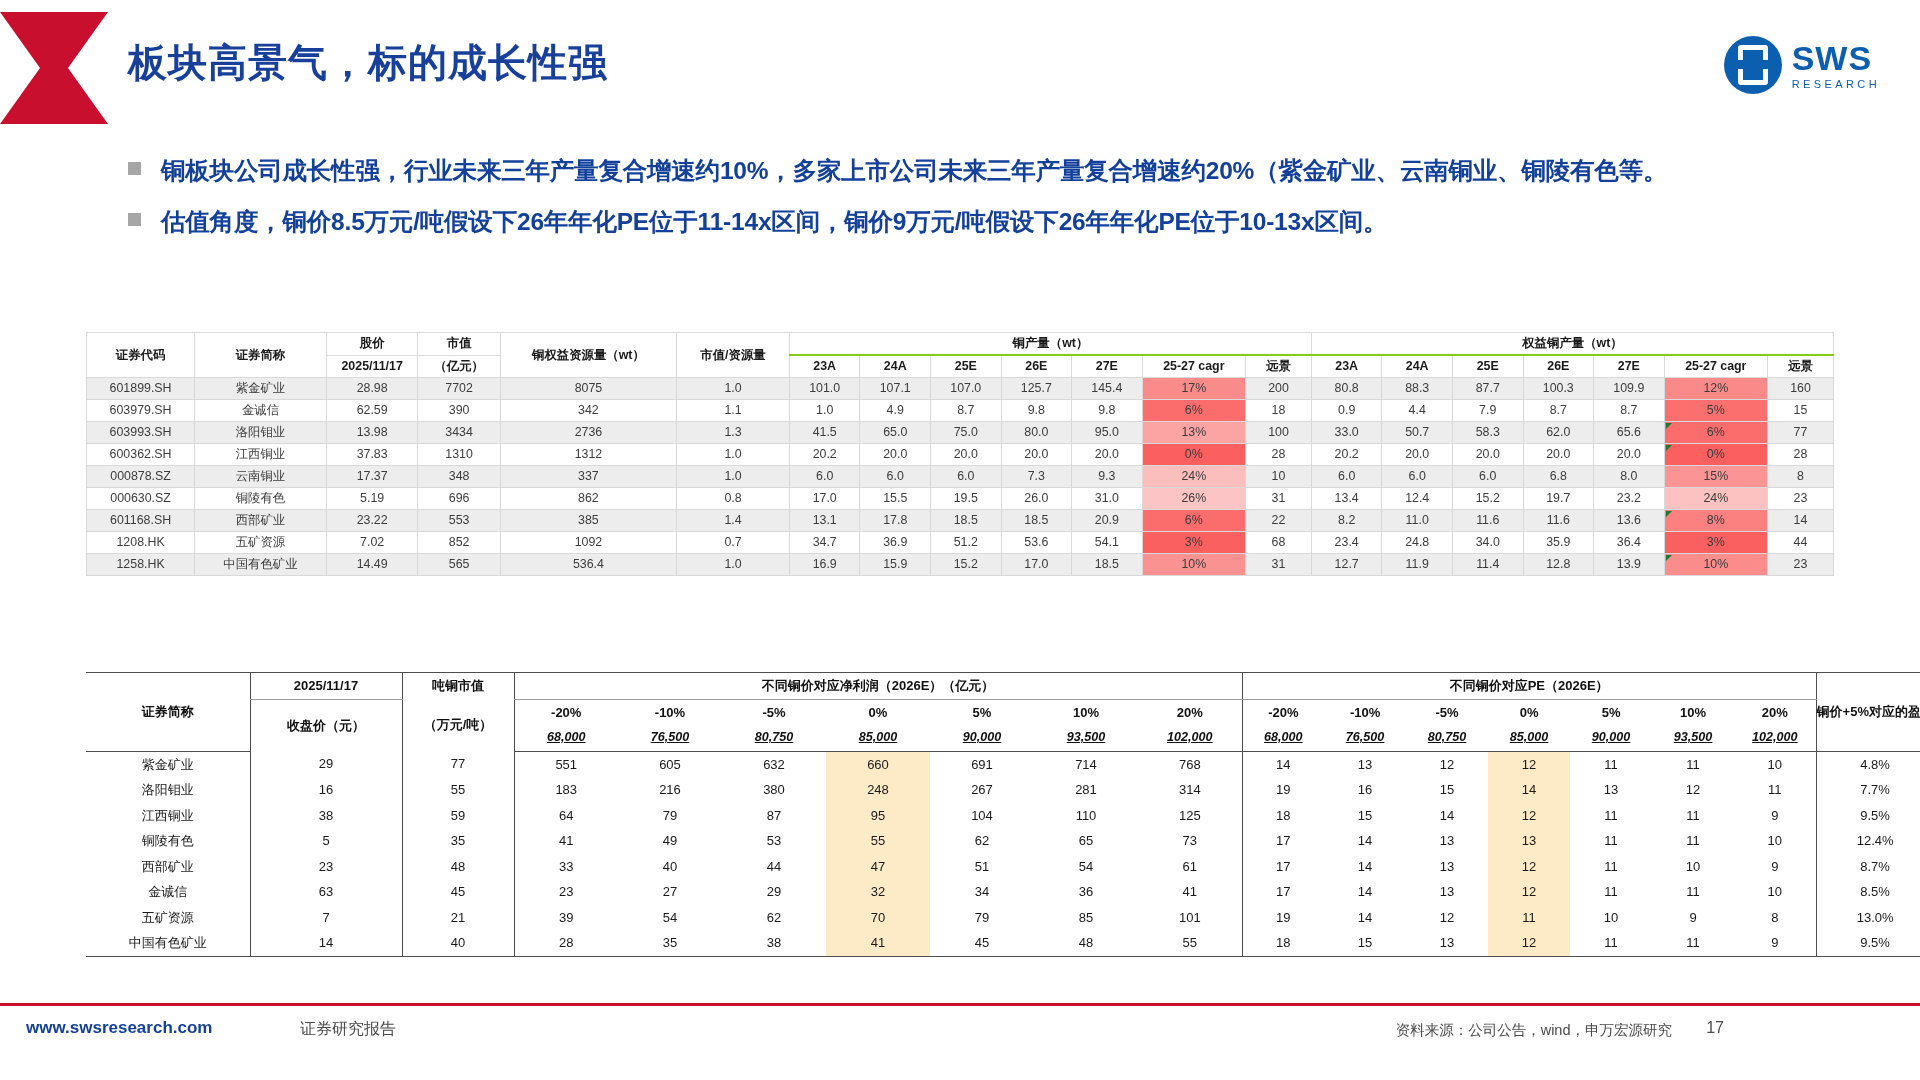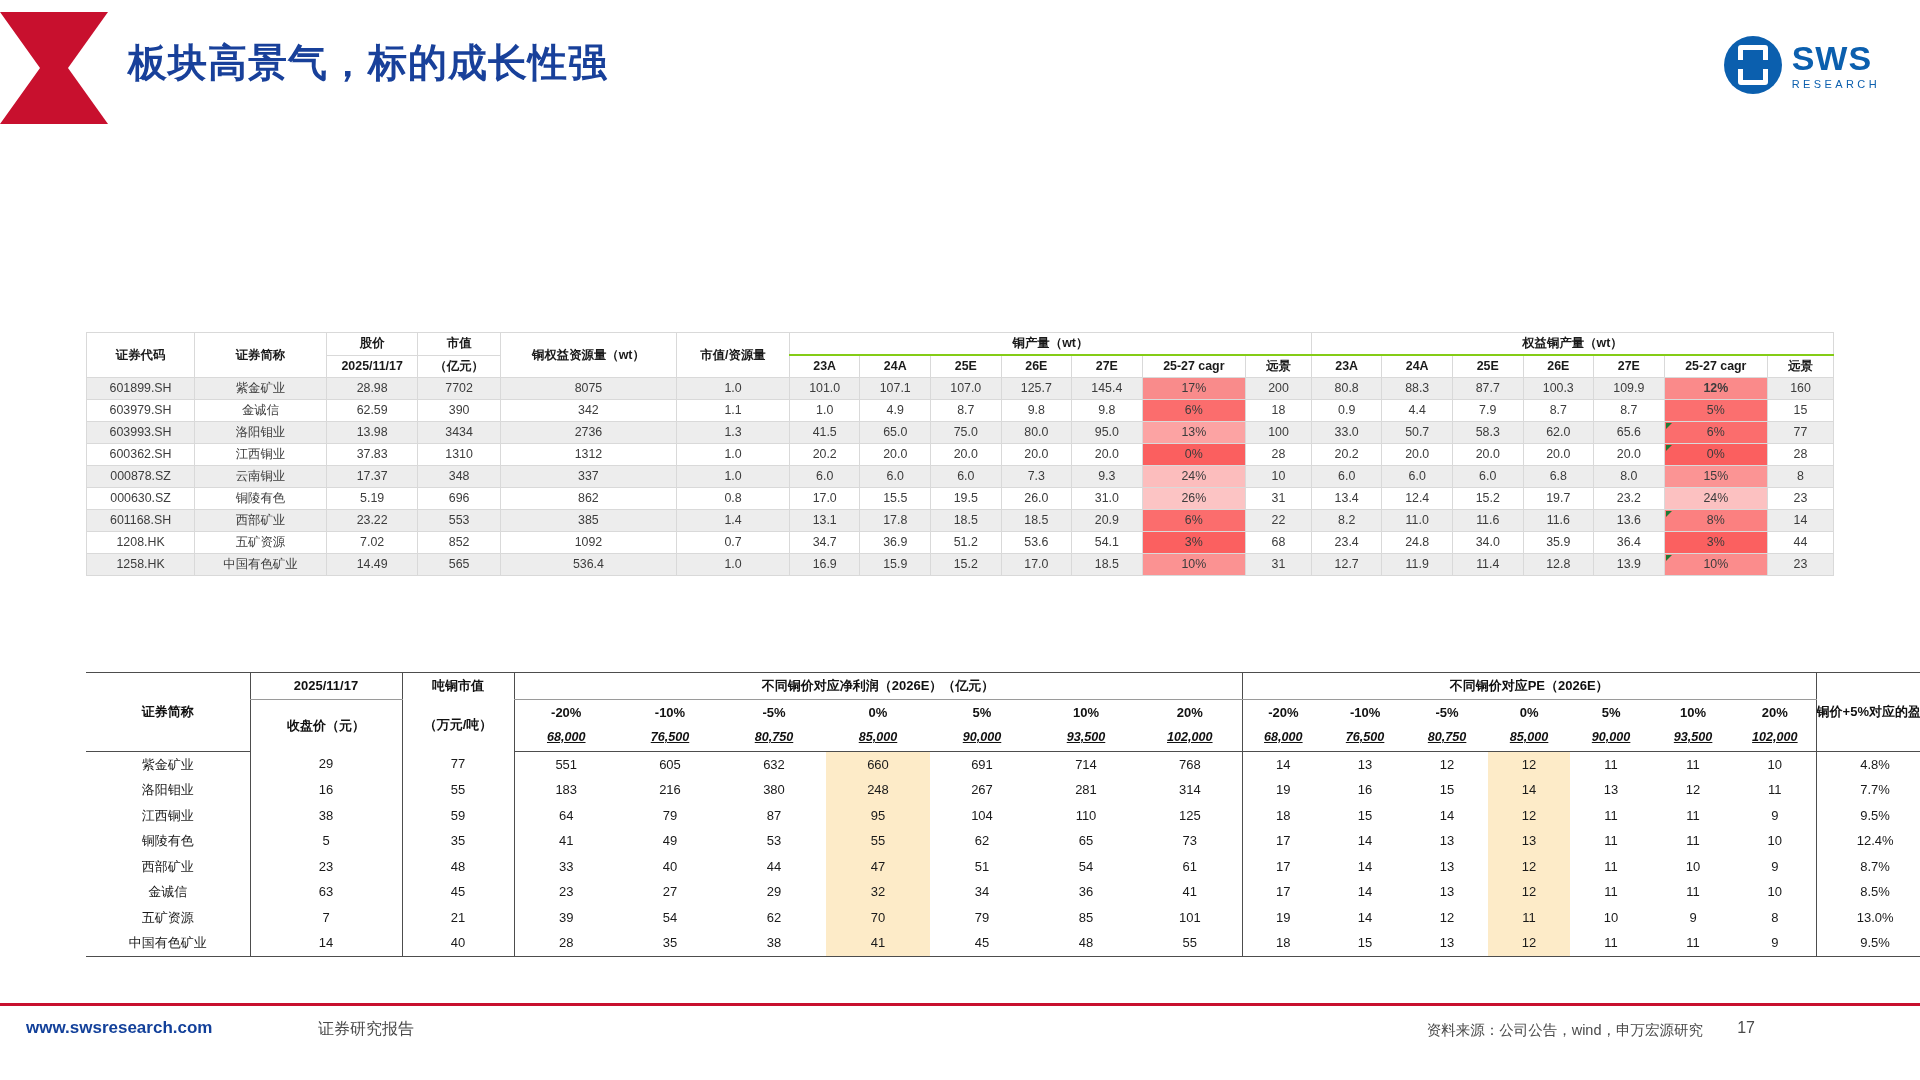--- a/index.html
+++ b/index.html
@@ -1,17 +1,17 @@
 <!DOCTYPE html>
 <html><head>
 <meta charset="utf-8">
 <style>
   html,body{margin:0;padding:0;}
   body{width:1920px;height:1080px;background:#fff;font-family:"Liberation Sans","DejaVu Sans",sans-serif;overflow:hidden;}
-  .slide{position:relative;width:1768px;height:1080px;background:#fff;padding-left:31px;}
+  .slide{position:relative;width:1768px;height:1080px;background:#fff;}
 
   
   .hdr{position:absolute;left:0;top:0;width:1920px;height:136px;}
   .hdr-red{position:absolute;left:0;top:12px;width:1660px;height:112px;background:#C8102E;
       clip-path:polygon(0 0,1660px 0,1620px 56px,1660px 112px,0 112px,40px 56px);}
   .hdr-white{position:absolute;left:54px;top:12px;width:1606px;height:112px;background:#fff;
       clip-path:polygon(54px 0,1606px 0,1606px 112px,54px 112px,14px 56px);}
   .hdr-title{position:absolute;left:128px;top:36px;font-size:39px;font-weight:bold;color:#18409A;
       letter-spacing:1px;white-space:nowrap;}
   .logo{position:absolute;right:40px;top:36px;display:flex;align-items:center;gap:10px;}
@@ -55,21 +55,21 @@
   .tbl2 .ht{border-top:1px solid #4d4d4d;}
   .tbl2 .hb{border-bottom:1px solid #4d4d4d;}
   .tbl2 .thin-b{border-bottom:1px solid #9a9a9a;}
   .tbl2 .ital{font-style:italic;font-weight:bold;font-size:12.6px;text-decoration:underline;}
   .tbl2 tbody td{font-size:13px;color:#1a1a1a;}
   .tbl2 .amber{background:#FDEBC8;}
 
   
   .f-line{position:absolute;left:0;top:1003px;width:1920px;height:3px;background:#C8102E;}
   .f-url{position:absolute;left:26px;top:1018px;font-size:17px;font-weight:bold;color:#12409A;}
-  .f-rep{position:absolute;left:318px;top:1019px;font-size:16px;color:#4a4a4a;}
+  .f-rep{position:absolute;left:300px;top:1019px;font-size:16px;color:#4a4a4a;}
   .f-src{position:absolute;right:96px;top:1021px;font-size:14.5px;color:#4a4a4a;}
   .f-pg{position:absolute;right:44px;top:1019px;font-size:16px;color:#4a4a4a;}
 </style>
 </head>
 <body>
 
 <div class="slide">
 
   <div class="hdr">
     <div class="hdr-red"></div>
@@ -77,20 +77,30 @@
     <div class="hdr-title">板块高景气，标的成长性强</div>
     <div class="logo">
       <div class="logo-mark"></div>
       <div class="logo-txt">
         <div class="logo-sws">SWS</div>
         <div class="logo-res">RESEARCH</div>
       </div>
     </div>
   </div>
 
+  <div class="bullets">
+    <div class="bullet">
+      <div class="bsq"></div>
+      <div class="btxt">铜板块公司成长性强，行业未来三年产量复合增速约10%，多家上市公司未来三年产量复合增速约20%（紫金矿业、云南铜业、铜陵有色等。</div>
+    </div>
+    <div class="bullet">
+      <div class="bsq"></div>
+      <div class="btxt">估值角度，铜价8.5万元/吨假设下26年年化PE位于11-14x区间，铜价9万元/吨假设下26年年化PE位于10-13x区间。</div>
+    </div>
+  </div>
 
 
   <table class="tbl1">
     <colgroup>
       <col style="width:92px">
         <col style="width:112px">
         <col style="width:78px">
         <col style="width:70px">
       <col style="width:150px">
         <col style="width:96px">
@@ -152,21 +162,21 @@
           <td>107.0</td>
           <td>125.7</td>
           <td>145.4</td>
           <td style="background:#F98B8B !important;" class="cg">17%</td>
           <td>200</td>
           <td>80.8</td>
           <td>88.3</td>
           <td>87.7</td>
           <td>100.3</td>
           <td>109.9</td>
-          <td style="background:#FA8A8A !important;font-weight:bold;" class="cg">12%</td>
+          <td style="background:#FA8A8A !important;" class="cg">12%</td>
           <td>160</td>
         </tr>
         <tr>
           <td>603979.SH</td>
           <td>金诚信</td>
           <td>62.59</td>
           <td>390</td>
           <td>342</td>
           <td>1.1</td>
           <td>1.0</td>

